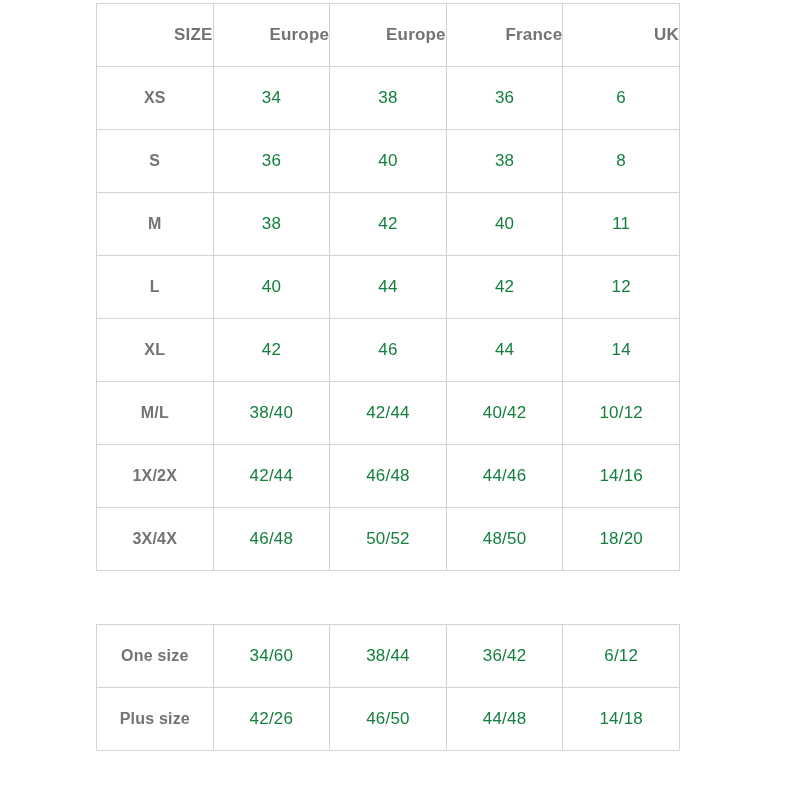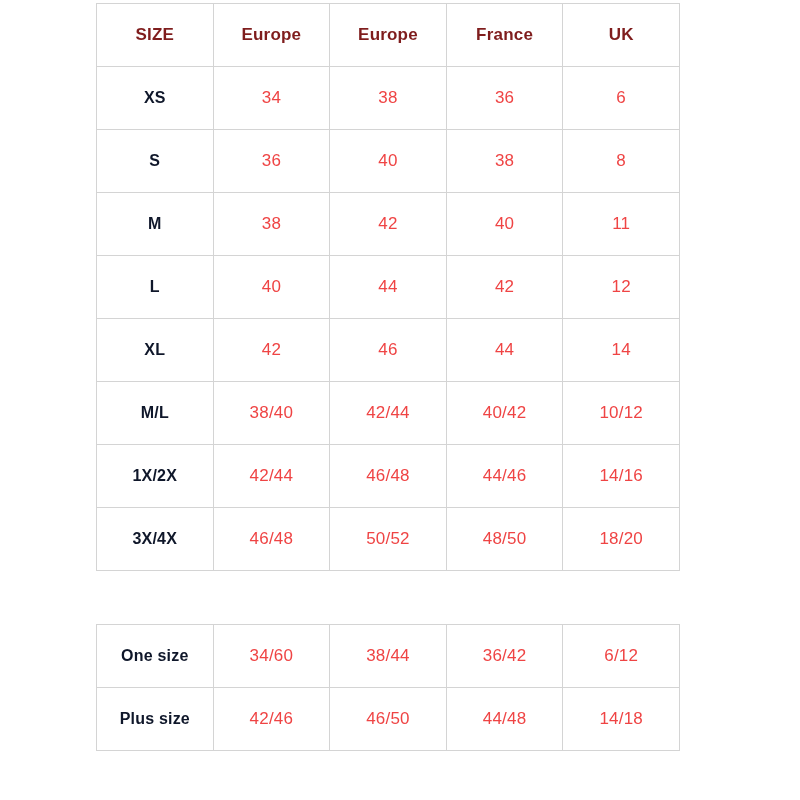--- a/index.html
+++ b/index.html
@@ -29,31 +29,32 @@
     border: 1px solid #d4d4d4;
     height: 62px;
     text-align: center;
     vertical-align: middle;
     font-size: 17px;
     letter-spacing: 0.2px;
     padding: 0;
   }
   table.size-table th.col-header {
     font-weight: bold;
-    color: #7f1d1d;
+    color: #737373;
     font-size: 17px;
+    text-align: right;
   }
   table.size-table th.row-label {
     font-weight: bold;
-    color: #0f172a;
+    color: #737373;
     font-size: 16px;
   }
   table.size-table td.value-cell {
     font-weight: normal;
-    color: #ef4444;
+    color: #15803d;
     font-size: 17px;
   }
   table.size-table.secondary {
     margin-top: 53px;
   }
 </style>
 </head>
 <body>
 
 <div class="page">
@@ -132,21 +133,21 @@
     <tbody>
       <tr>
         <th class="row-label">One size</th>
         <td class="value-cell">34/60</td>
         <td class="value-cell">38/44</td>
         <td class="value-cell">36/42</td>
         <td class="value-cell">6/12</td>
       </tr>
       <tr>
         <th class="row-label">Plus size</th>
-        <td class="value-cell">42/46</td>
+        <td class="value-cell">42/26</td>
         <td class="value-cell">46/50</td>
         <td class="value-cell">44/48</td>
         <td class="value-cell">14/18</td>
       </tr>
     </tbody>
   </table>
 
 </div>
 
 </body></html>

